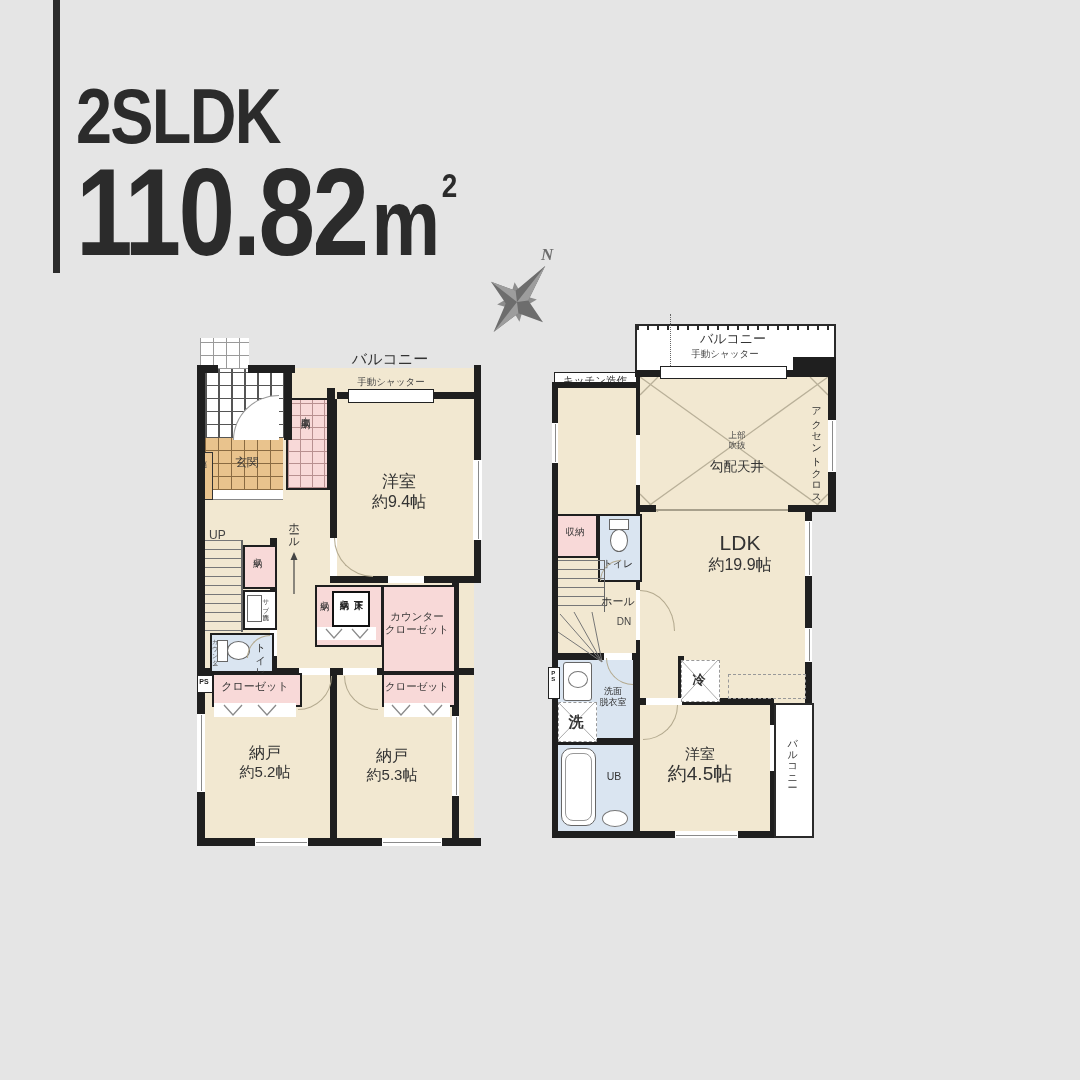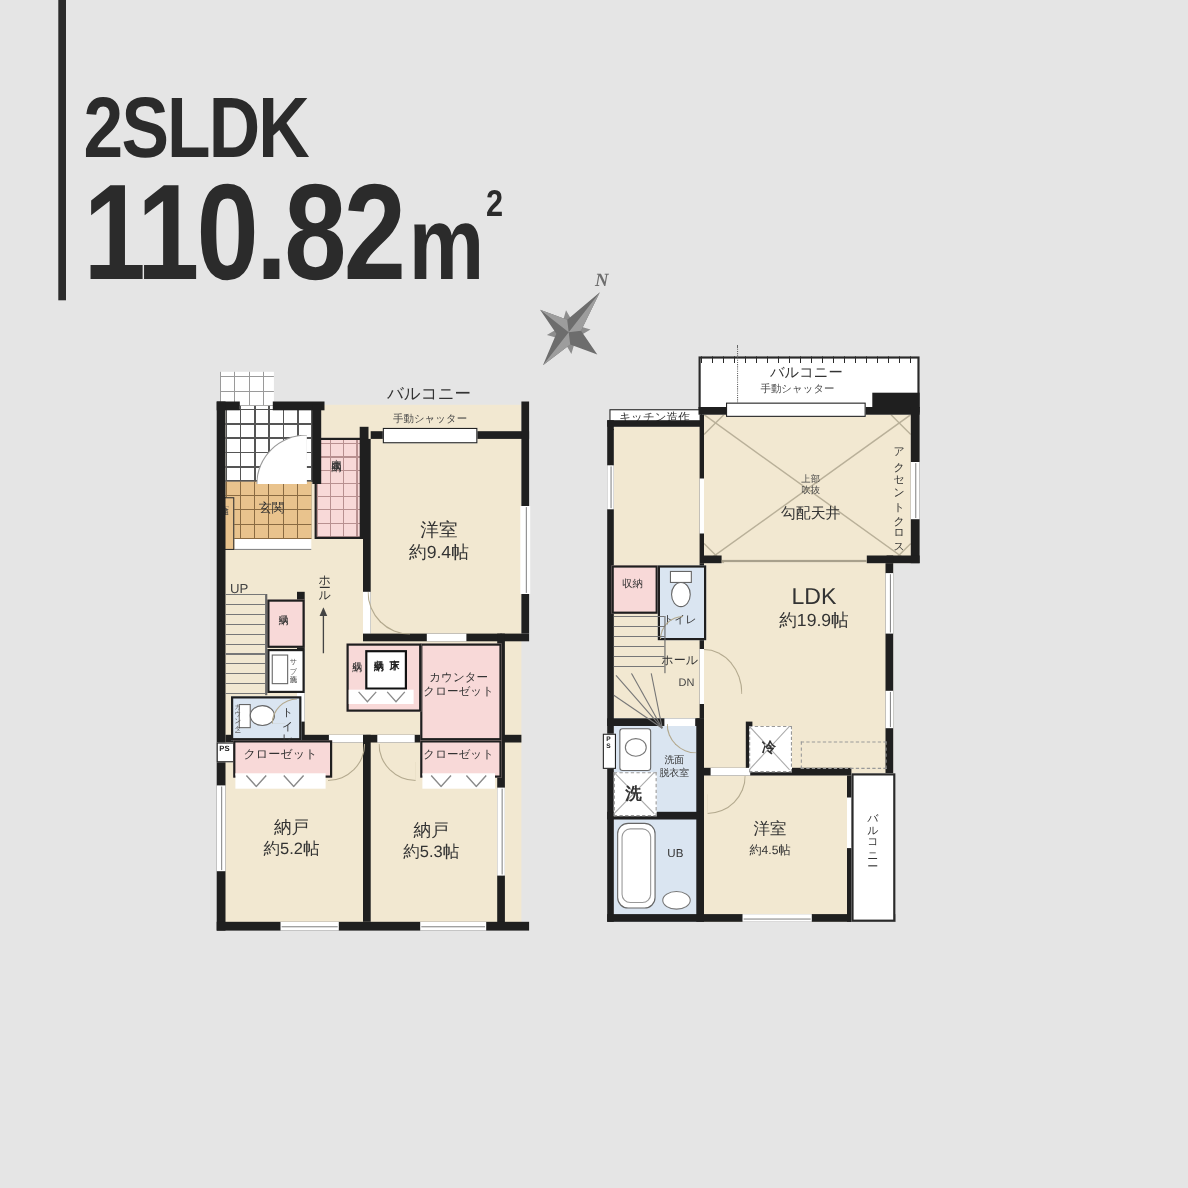--- a/index.html
+++ b/index.html
@@ -299,21 +299,21 @@
     <i class="arc" style="left:58px;top:338px;width:26px;height:26px;border-left-width:1.2px;border-bottom-width:1.2px;border-radius:0 0 0 100%"></i>
 
     <div class="fix" style="left:13px;top:428px;width:33px;height:76px;border-radius:10px;">
       <i style="left:3px;top:4px;width:25px;height:66px;border:1px solid #999;border-radius:8px"></i>
     </div>
     <span class="lbl" style="left:50px;top:450px;width:32px;font-size:10.5px;">UB</span>
     <i class="fix" style="left:54px;top:490px;width:24px;height:15px;border-radius:50%;border-color:#777"></i>
 
     <span class="lbl" style="left:107px;top:425px;width:90px;font-size:15px;">
       <span>洋室</span><br>
-      <span style="font-size:11px;">約4.5帖</span>
+      <span style="font-size:19px;">約4.5帖</span>
     </span>
     <i class="arc" style="left:95px;top:385px;width:34px;height:34px;border-right-width:1.2px;border-bottom-width:1.2px;border-radius:0 0 100% 0"></i>
     <i style="left:226px;top:383px;width:36px;height:131px;background:#fff;border:2px solid #2a2a2a"></i>
     <span class="lbl v" style="left:238px;top:412px;font-size:10px;">バルコニー</span>
 
     <i style="left:0;top:347px;width:10px;height:30px;background:#fff;border:1px solid #222"></i>
     <span class="lbl v" style="left:1px;top:350px;font-size:6px;font-weight:700;color:#222;letter-spacing:0;">PS</span>
   </div>
 
 

